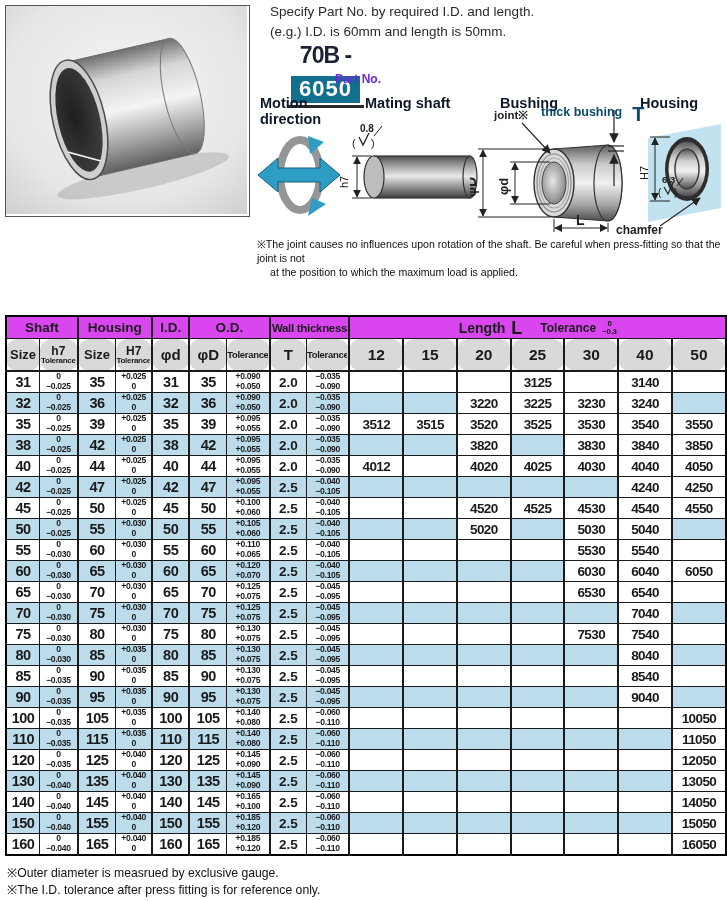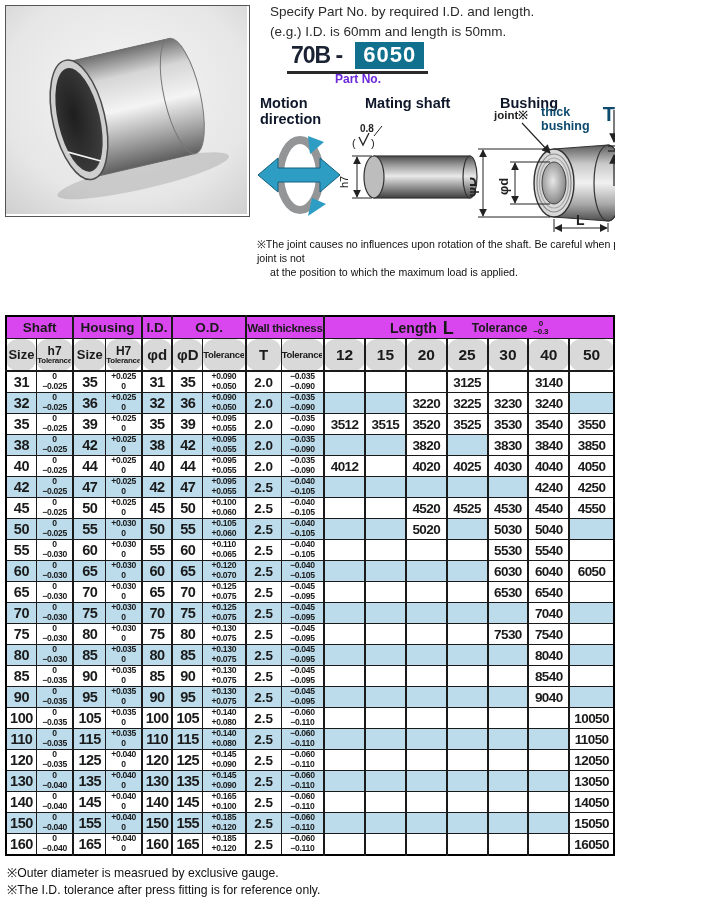--- a/index.html
+++ b/index.html
@@ -1,26 +1,26 @@
 <!DOCTYPE html>
 <html><head>
 <meta charset="utf-8">
 <style>
   html,body{margin:0;padding:0;background:#fff;}
-  .page{position:relative;width:615px;height:901px;background:#fff;overflow:hidden;
+  .page{position:relative;width:727px;height:901px;background:#fff;overflow:hidden;
         font-family:"Liberation Sans",sans-serif;color:#1a1a1a;}
   .abs{position:absolute;}
 
   
   .photo-frame{left:5px;top:5px;width:243px;height:210px;border:1px solid #555;}
 
   
   .intro{left:270px;top:2px;font-size:13.5px;line-height:20px;color:#2a2a2a;}
   .partno{left:287px;top:42px;border-bottom:3px solid #2a2a2a;padding:0 4px 2px 4px;
-          display:flex;align-items:center;gap:13px;}
+          display:flex;align-items:center;gap:7px;flex-direction:column;}
   .partno .prefix{font-size:23px;font-weight:bold;color:#1b2233;letter-spacing:-1px;}
   .partno .code{font-size:22px;font-weight:bold;color:#fff;background:#10708e;
                 padding:0 8px 1px 8px;letter-spacing:1px;}
   .partno-label{left:273px;top:72px;width:170px;text-align:center;font-size:12px;font-weight:bold;color:#6d28d9;}
 
   
   .dg-title{font-size:14.5px;font-weight:bold;color:#0f172a;text-align:left;line-height:16px;}
   .thicklabel{left:541px;top:105px;font-size:12.5px;font-weight:bold;color:#0c4a6e;display:flex;align-items:flex-start;gap:10px;}
   .thicklabel .bigT{font-size:20px;line-height:18px;font-weight:bold;}
   .note{left:257px;top:237px;width:465px;font-size:10.6px;line-height:14px;color:#111;}

